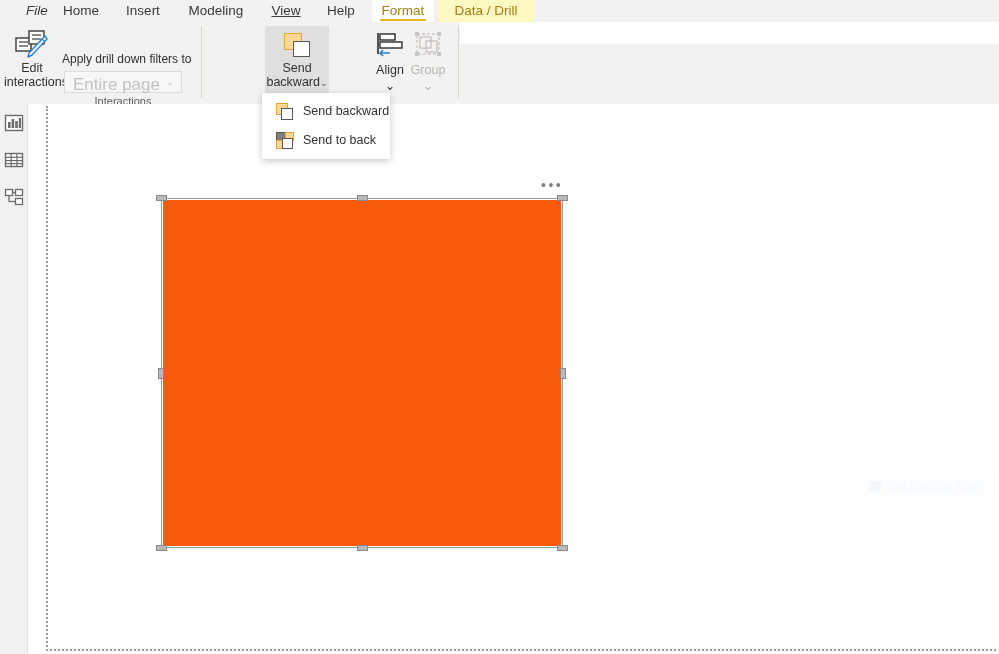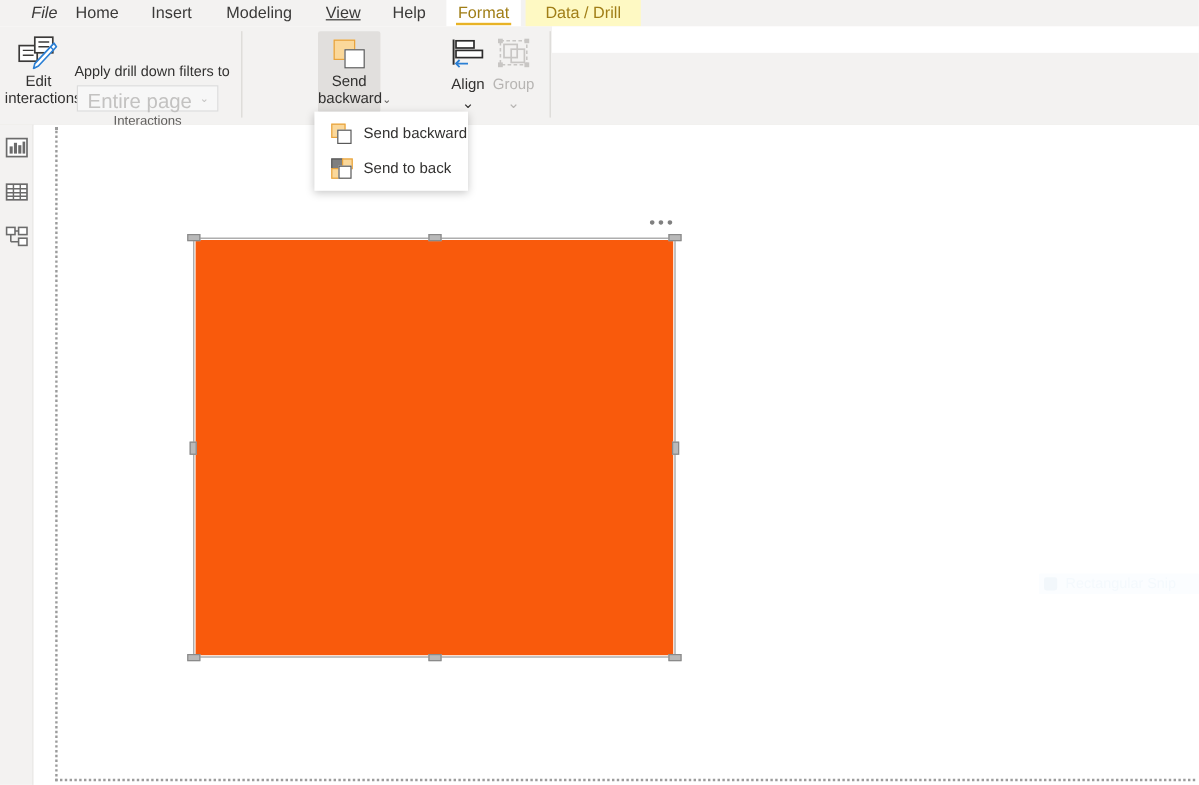--- a/index.html
+++ b/index.html
@@ -311,21 +311,21 @@
 
   <div id="drill-combo">
     <span class="ph">Entire page</span>
     <span class="cb-caret">⌄</span>
   </div>
 
   <div class="grp-label" style="left:64px; top:73px; width:118px;">Interactions</div>
   <div class="grp-sep" style="left:201px;"></div>
 
 
-  <div class="rbtn pressed" style="left:265px; top:4px; width:52px; height:68px;">
+  <div class="rbtn pressed" style="left:265px; top:4px; width:64px; height:68px;">
     <span class="ricon" style="top:6px;width:30px;height:26px;">
       <span class="sq sq-orange" style="left:2px;  top:1px;  width:18px; height:17px;"></span>
       <span class="sq sq-white" style="left:11px; top:9px;  width:17px; height:16px;"></span>
     </span>
     <span class="rlabel" style="top:36px;">Send</span>
     <span class="rlabel" style="top:50px;">
       <span>backward</span><span class="caret">⌄</span>
     </span>
   </div>
 

